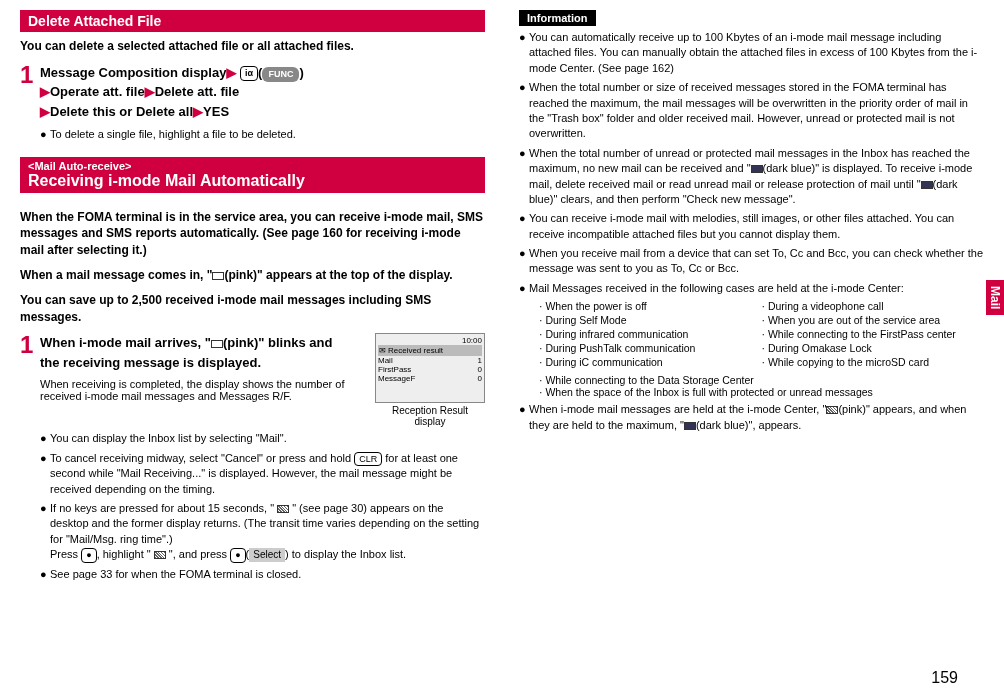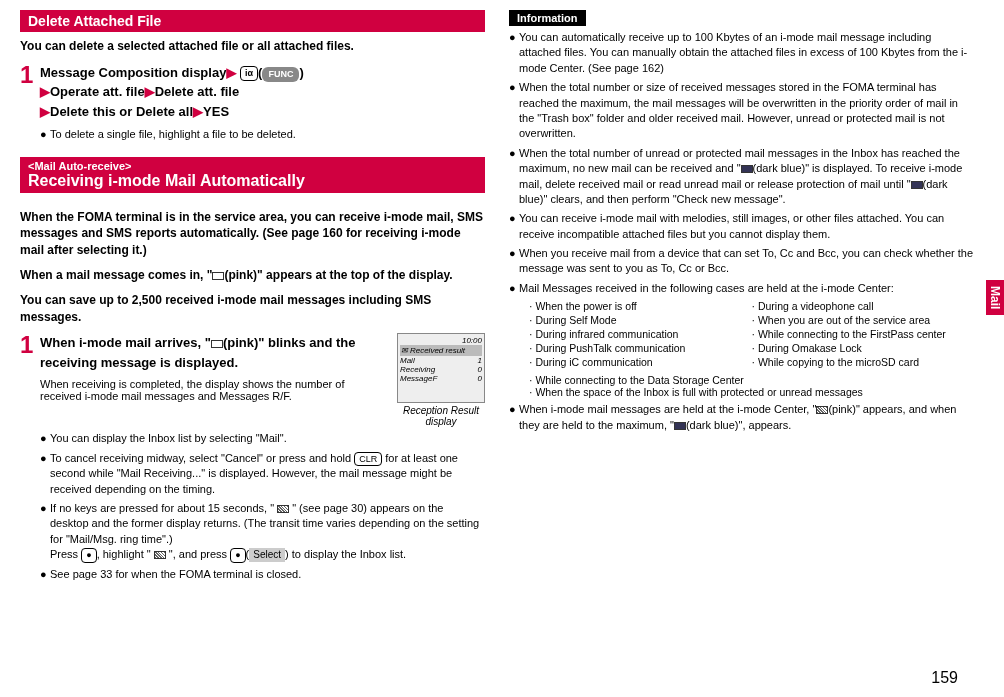--- a/index.html
+++ b/index.html
@@ -1,34 +1,34 @@
 <!DOCTYPE html>
 <html><head>
 <meta charset="utf-8">
 <style>
 * { margin: 0; padding: 0; box-sizing: border-box; }
 body { font-family: Arial, sans-serif; font-size: 11px; width: 1004px; height: 697px; position: relative; color: #000; }
-.page { display: flex; padding: 10px 20px; gap: 24px; }
+.page { display: flex; padding: 10px 20px; gap: 34px; }
 .col { width: 465px; }
 .section-bar { background: #d00040; color: #fff; font-weight: bold; padding: 3px 8px; font-size: 14px; margin-bottom: 6px; }
 .info-tag { background: #000; color: #fff; font-weight: bold; padding: 2px 8px; display: inline-block; font-size: 11px; margin-bottom: 4px; }
 .bold-line { font-weight: bold; font-size: 12px; margin-bottom: 8px; line-height: 1.4; }
 .step { display: flex; margin-bottom: 6px; }
 .step-num { color: #d00040; font-size: 24px; font-weight: bold; width: 20px; flex-shrink: 0; line-height: 1; }
 .step-body { flex: 1; }
 .step-title { font-weight: bold; font-size: 13px; line-height: 1.5; }
 .red-arrow { color: #d00040; font-weight: bold; }
 .bullet-list { margin-left: 20px; }
 .bullet { display: flex; margin-bottom: 4px; line-height: 1.4; }
 .bullet-dot { width: 10px; flex-shrink: 0; }
 .bullet-txt { flex: 1; }
 .key-icon { display: inline-block; border: 1px solid #000; border-radius: 4px; padding: 0 4px; font-size: 9px; background: #fff; vertical-align: middle; }
 .func-btn { background: #888; color: #fff; border-radius: 6px; padding: 1px 6px; font-size: 9px; display: inline-block; }
 .grey-bar { background: #ccc; color: #000; padding: 0 4px; font-size: 10px; display: inline-block; }
-.small-img { float: right; width: 88px; margin-left: 24px; font-style: italic; }
+.small-img { float: right; width: 110px; margin-left: 24px; }
 .phone-screen { border: 1px solid #888; background: #eee; height: 70px; margin-bottom: 2px; font-size: 8px; padding: 2px; }
 .caption { text-align: center; font-size: 10px; }
 .two-col-list { display: flex; margin-left: 20px; margin-bottom: 4px; }
 .two-col-list > div { flex: 1; font-size: 10.5px; }
 .two-col-list .item { margin-bottom: 2px; }
 .side-tab { position: absolute; right: 0; top: 280px; background: #d00040; color: #fff; writing-mode: vertical-rl; text-orientation: mixed; padding: 6px 2px; font-weight: bold; font-size: 12px; }
 .page-num { position: absolute; bottom: 10px; right: 46px; font-size: 16px; }
 .envelope { display: inline-block; width: 12px; height: 8px; border: 1px solid #333; position: relative; vertical-align: middle; }
 .striped { background: repeating-linear-gradient(45deg,#666,#666 1px,#fff 1px,#fff 2px); }
 .info-bullets .bullet { font-size: 11px; }
@@ -74,21 +74,21 @@
       <div class="step-body">
         <div class="small-img">
           <div class="phone-screen">
             <div style="text-align:right">10:00</div>
             <div style="background:#bbb;padding:1px">✉ <span>Received result</span></div>
             <div style="display:flex;justify-content:space-between">
                 <span>Mail</span>
                 <span>1</span>
               </div>
             <div style="display:flex;justify-content:space-between">
-                <span>Receiving</span>
+                <span>FirstPass</span>
                 <span>0</span>
               </div>
             <div style="display:flex;justify-content:space-between">
                 <span>MessageF</span>
                 <span>0</span>
               </div>
           </div>
           <div class="caption">Reception Result display</div>
         </div>
         <div class="step-title">When i-mode mail arrives, "<span class="envelope"></span>(pink)" blinks and the receiving message is displayed.</div>

